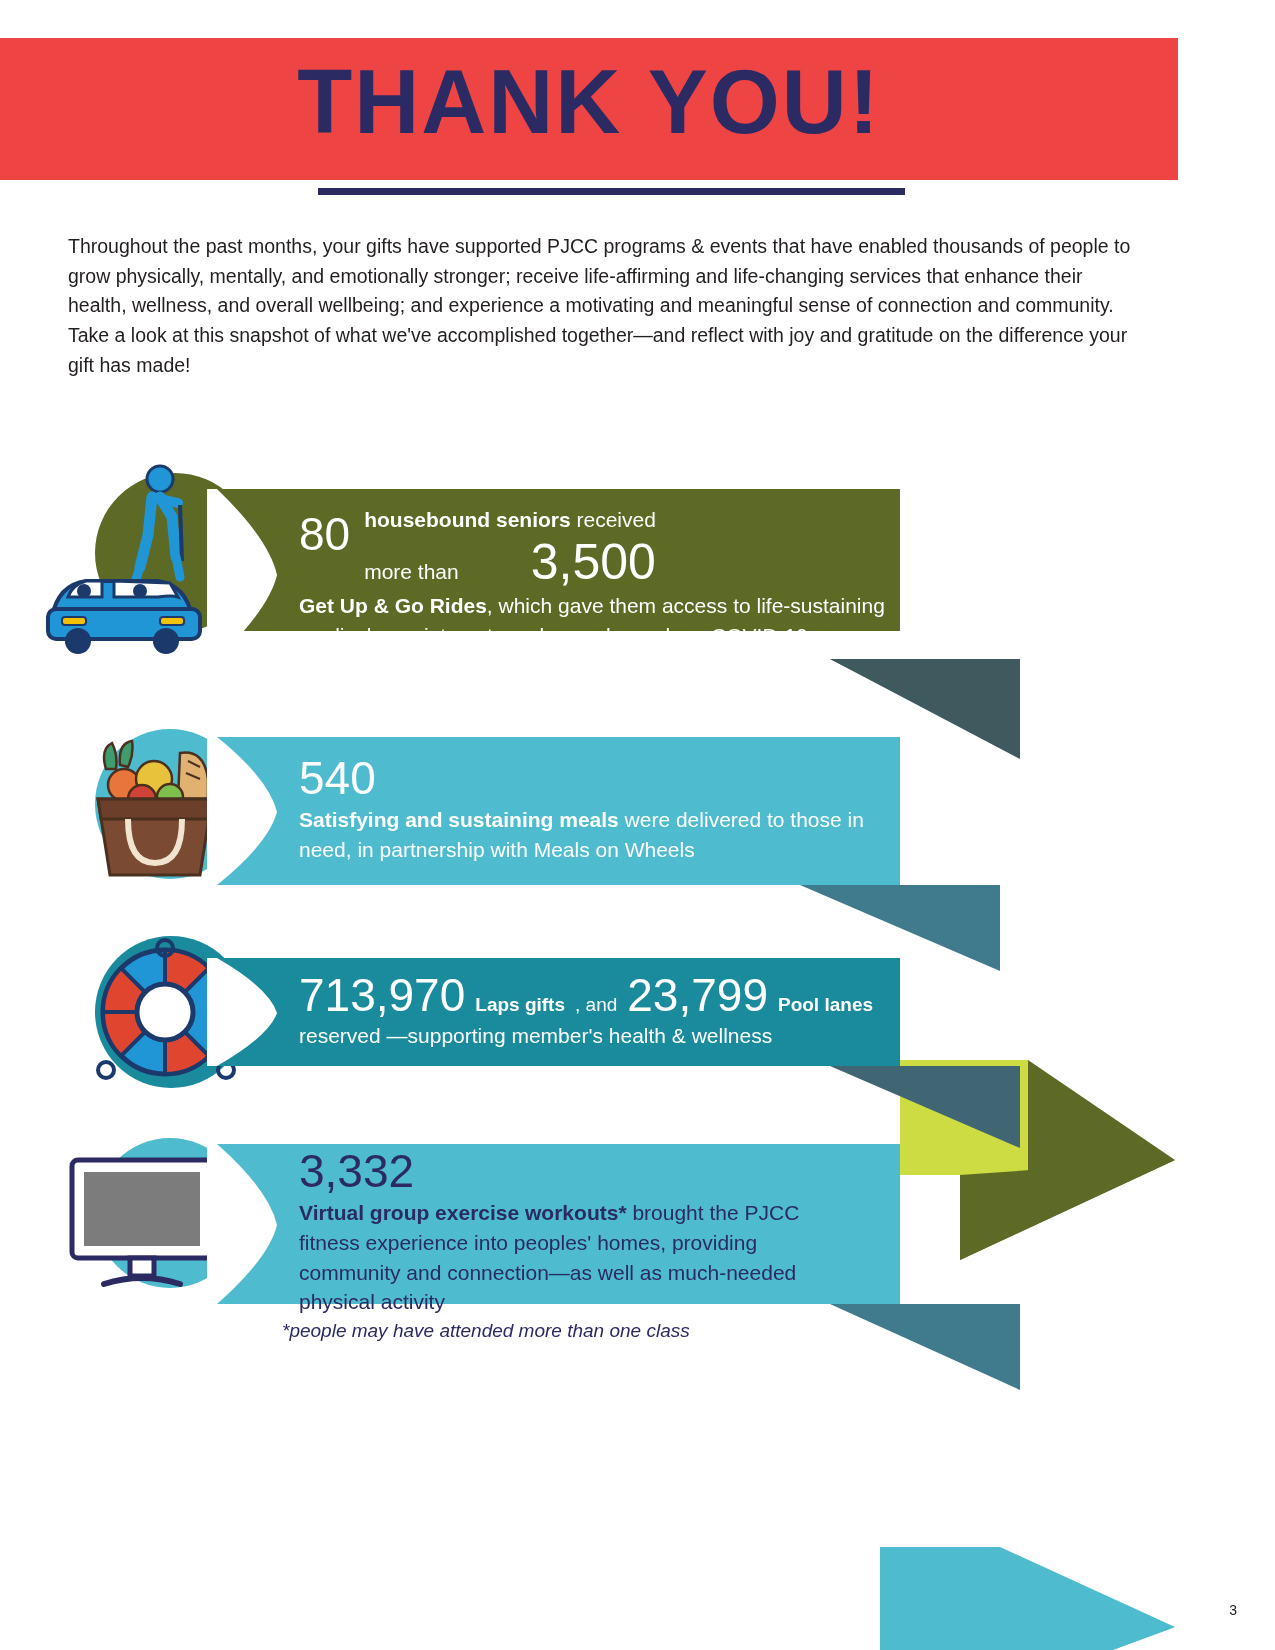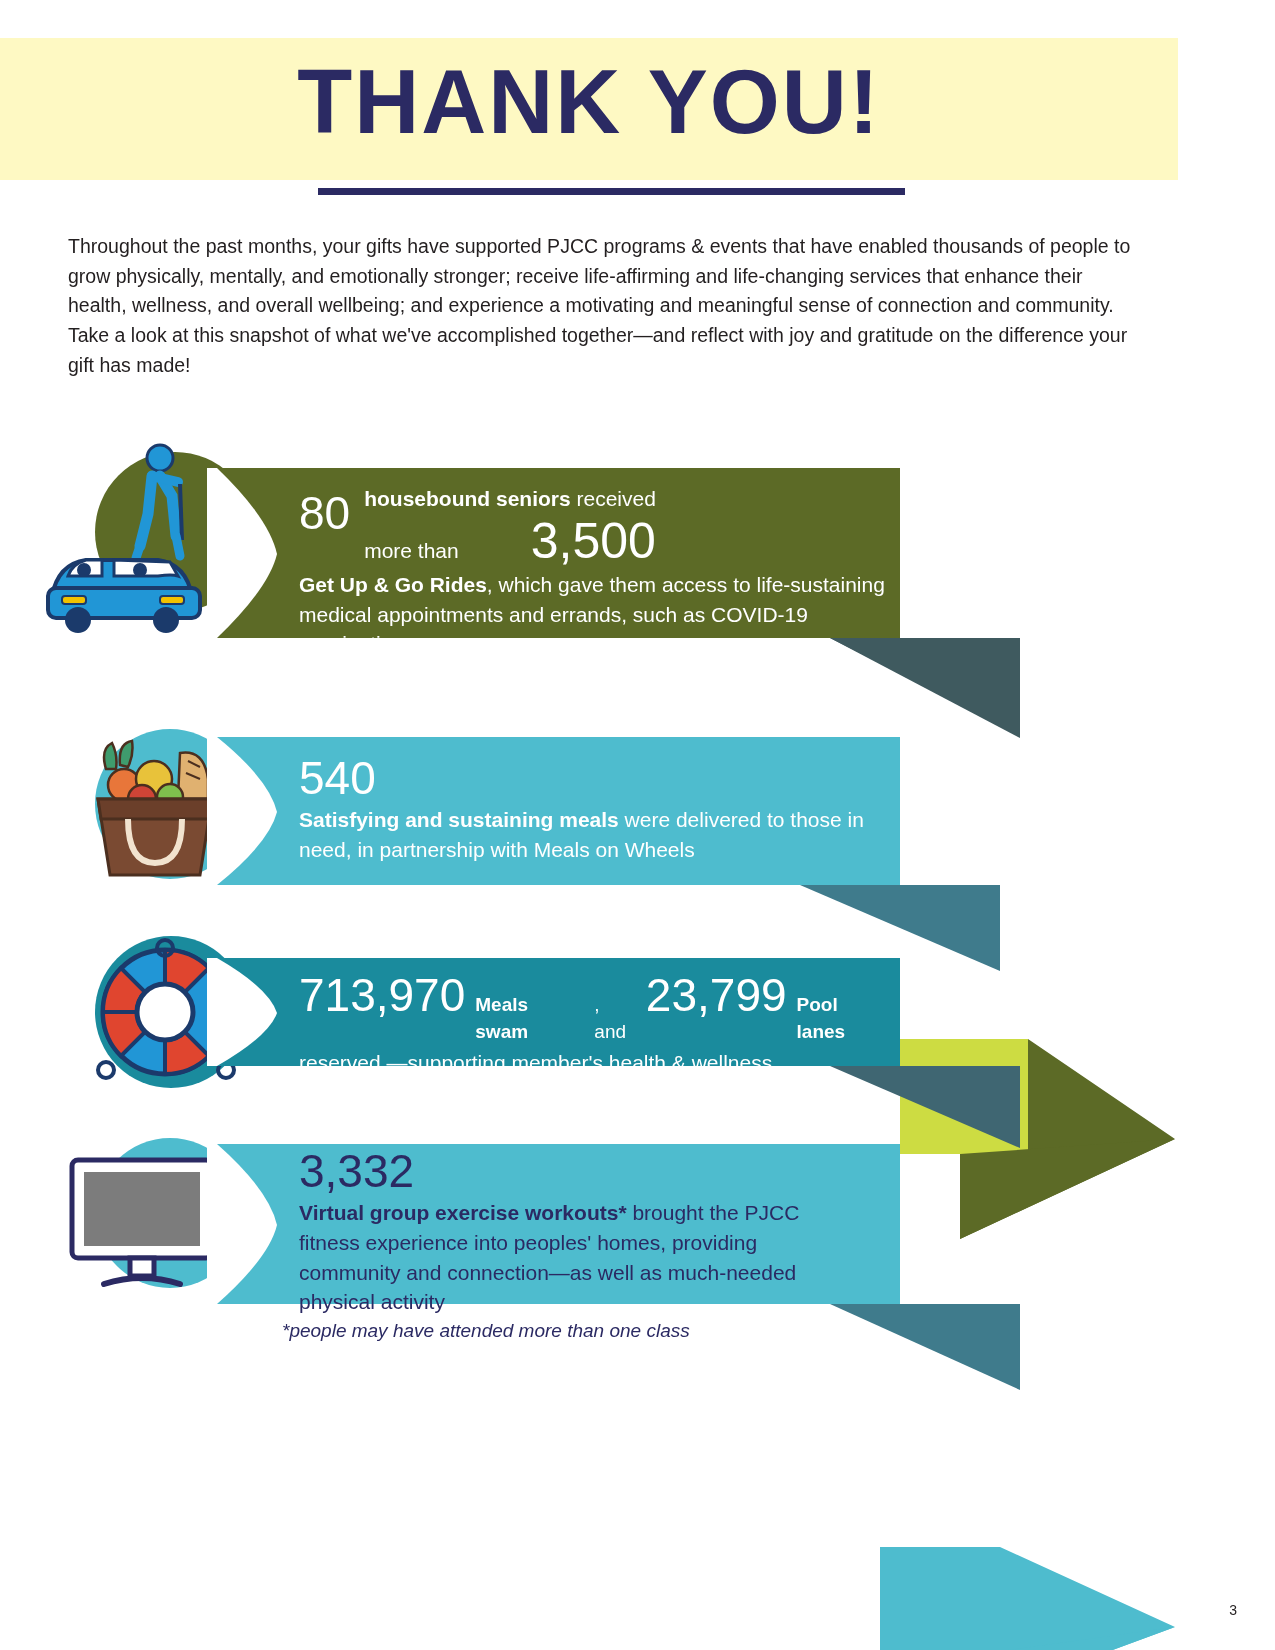--- a/index.html
+++ b/index.html
@@ -7,21 +7,21 @@
     width:1275px; height:1650px;
     background:#ffffff;
     font-family:"Liberation Sans", sans-serif;
     position:relative;
     overflow:hidden;
   }
 
   
   .header-band{
     position:absolute; left:0; top:38px; width:1178px; height:142px;
-    background:#fef9c3;
+    background:#ef4444;
   }
   .header-title{
     position:absolute; left:0; top:0; width:1178px; height:142px;
     display:flex; align-items:center; justify-content:center;
     font-size:90px; font-weight:bold; color:#2b2a63;
     letter-spacing:2px;
     font-family:"Liberation Sans", sans-serif;
     padding-bottom:14px;
   }
   .header-underline{
@@ -91,21 +91,21 @@
 </head>
 <body>
 
 <div class="header-band">
   <div class="header-title">THANK YOU!</div>
   <div class="header-underline"></div>
 </div>
 
 <p class="intro">Throughout the past months, your gifts have supported PJCC programs &amp; events that have enabled thousands of people to grow physically, mentally, and emotionally stronger; receive life-affirming and life-changing services that enhance their health, wellness, and overall wellbeing; and experience a motivating and meaningful sense of connection and community. Take a look at this snapshot of what we've accomplished together—and reflect with joy and gratitude on the difference your gift has made!</p>
 
-<div class="stat-row" style="top:468px; height:170px;">
+<div class="stat-row" style="top:489px; height:142px;">
 
   <svg class="ribbon-fold" style="left:830px; top:170px; width:345px; height:100px;" viewBox="0 0 345 100">
     <polygon points="0,0 190,0 190,100 0,0" fill="#3f5a5f"></polygon>
     <polygon points="0,0 190,0 190,30 60,30" fill="#3f5a5f"></polygon>
   </svg>
   <svg class="ribbon-tail" style="left:900px; top:571px; width:275px; height:200px;" viewBox="0 0 275 200">
     <polygon points="0,0 128,0 128,115 0,115" fill="#cddc42"></polygon>
     <polygon points="128,0 128,115 60,115 60,200 275,100" fill="#5c6a26"></polygon>
     <polygon points="60,115 275,100 60,200" fill="#5c6a26"></polygon>
   </svg>
@@ -229,21 +229,21 @@
 
   <div class="banner" style="background:#1a8b9d;">
     <div class="notch">
       <svg width="72" height="108" viewBox="0 0 72 108" preserveAspectRatio="none">
         <path d="M0 0 L0 108 L10 108 Q62 78 70 55 Q62 30 10 0 Z" fill="#ffffff"></path>
       </svg>
     </div>
     <div class="stat-text" style="top:14px; color:#ffffff;">
       <div style="display:flex; align-items:baseline; gap:10px;">
         <span class="num-big">713,970</span>
-        <span class="txt-sm lbl-bold">Meals swam</span>
+        <span class="txt-sm lbl-bold">Laps gifts</span>
           <span class="txt-sm">, and</span>
         <span class="num-big">23,799</span>
         <span class="txt-sm lbl-bold">Pool lanes</span>
       </div>
       <div class="txt" style="margin-top:2px;">reserved —supporting member's health &amp; wellness</div>
     </div>
   </div>
 </div>
 
 <div class="stat-row" style="top:1144px; height:160px;">

